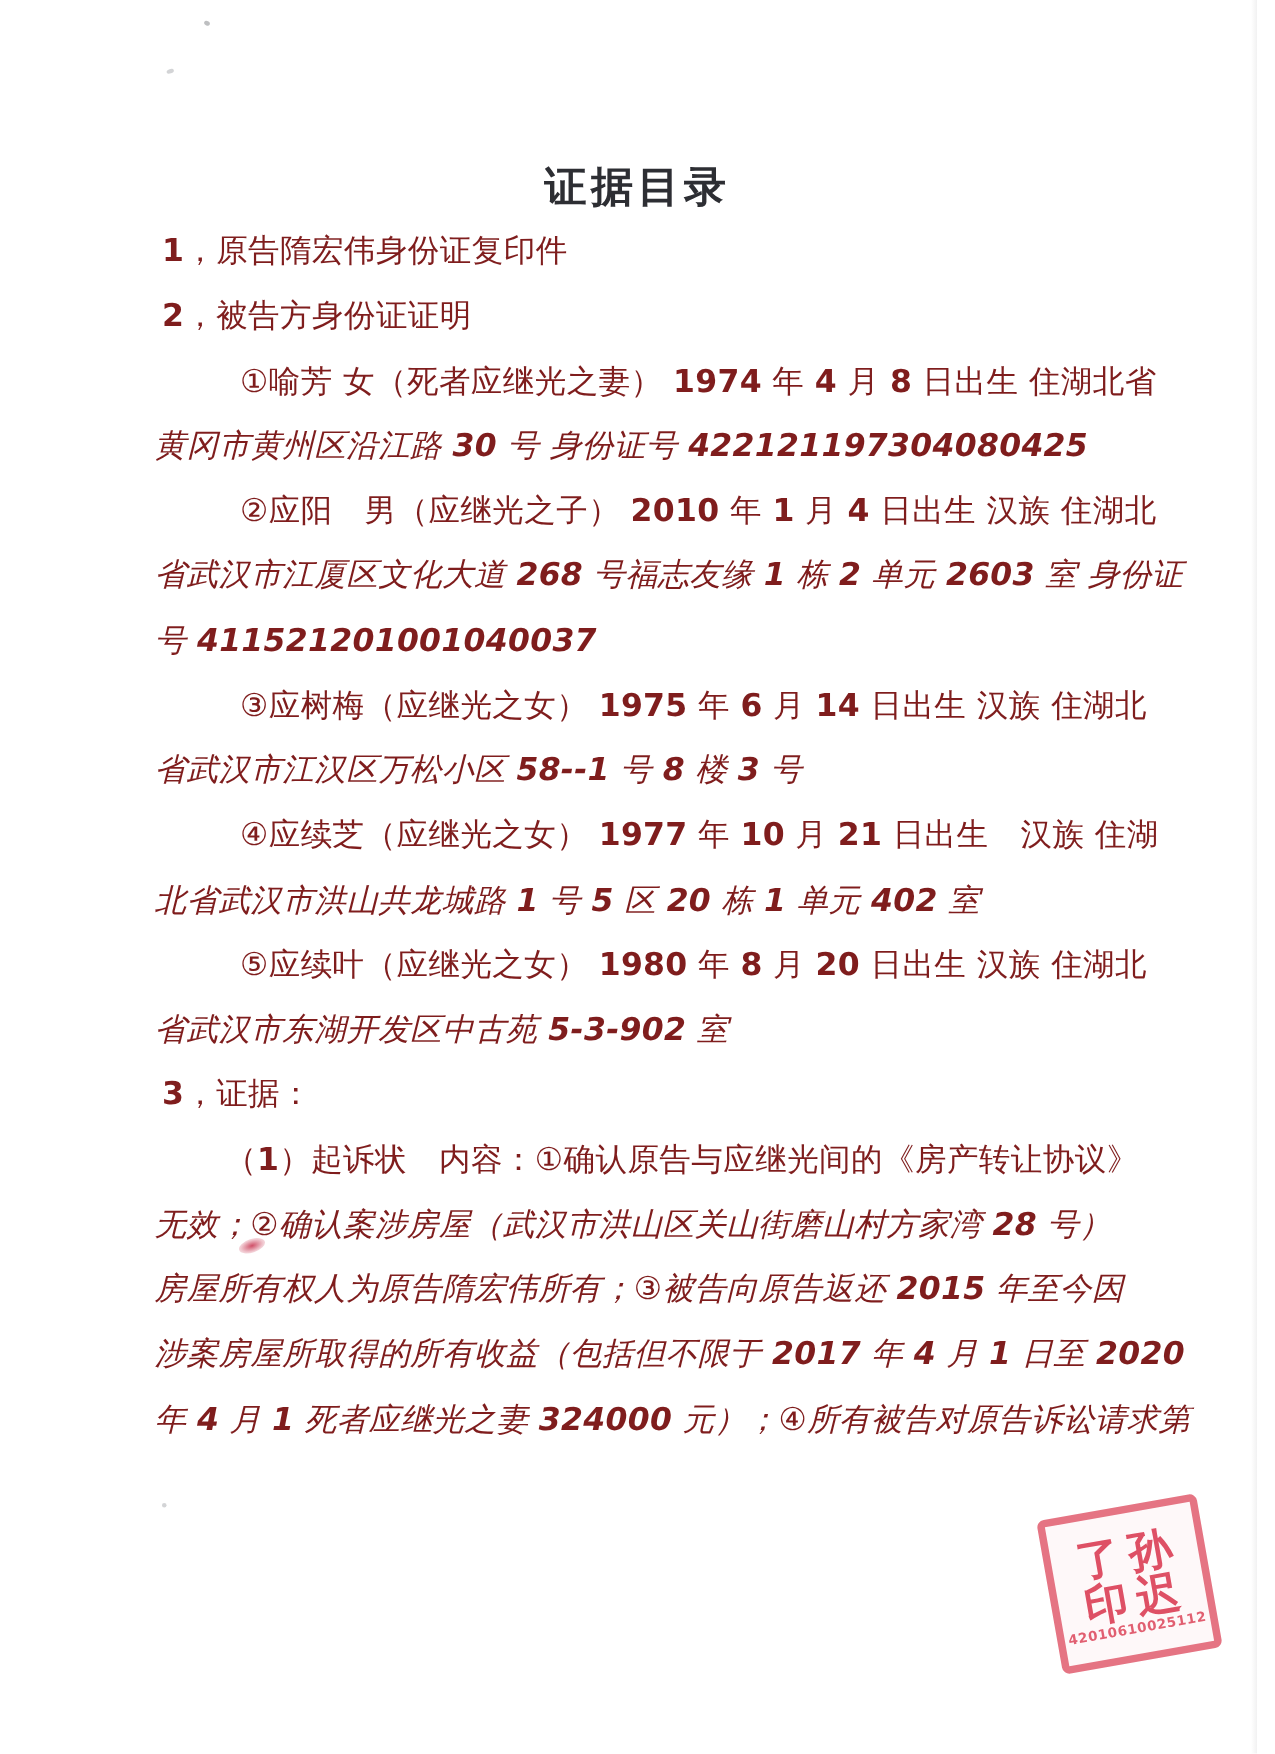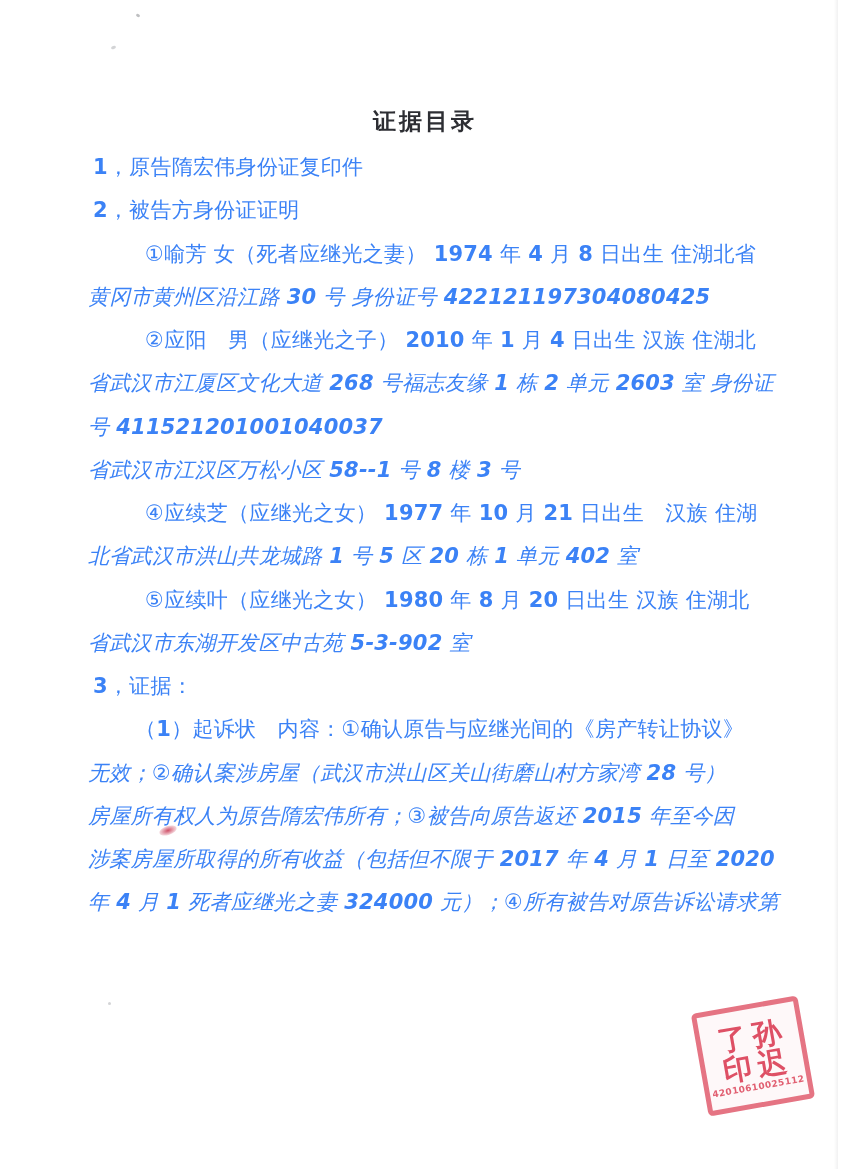--- a/index.html
+++ b/index.html
@@ -15,27 +15,27 @@
     background: #ffffff;
   }
   
   .edge-shadow {
     position: absolute; top: 0; bottom: 0; right: 12px; width: 4px;
     background: linear-gradient(90deg, rgba(0,0,0,0) , rgba(120,120,125,0.10));
   }
   .page-title {
     position: absolute; top: 106px; left: 0; right: 0;
     text-align: center;
-    font-size: 23px; font-weight: 700;
+    font-size: 28px; font-weight: 700;
     letter-spacing: 3px;
     color: #2d2e33;
   }
   .doc-lines {
-    position: absolute; left: 88px; top: 146px; width: 660px;
-    color: #3b82f6;
+    position: absolute; left: 103px; top: 146px; width: 660px;
+    color: #7f1d1d;
     font-size: 21px;
     letter-spacing: 0.3px;
   }
   .line {
     height: 43.25px;
     line-height: 43.25px;
     white-space: nowrap;
   }
   .indent-0 { padding-left: 0; font-style: italic; }
   .indent-1 { padding-left: 5px; }
@@ -99,20 +99,21 @@
   <div class="page-title">证据目录</div>
 
   <div class="doc-lines">
       <div class="line indent-1"><span class="num lead-num">1</span><span>，原告隋宏伟身份证复印件</span></div>
       <div class="line indent-1"><span class="num lead-num">2</span><span>，被告方身份证证明</span></div>
       <div class="line indent-2"><span>①喻芳 女（死者应继光之妻） </span><span class="num">1974</span><span> 年 </span><span class="num">4</span><span> 月 </span><span class="num">8</span><span> 日出生 住湖北省</span></div>
       <div class="line indent-0"><span>黄冈市黄州区沿江路 </span><span class="num">30</span><span> 号 身份证号 </span><span class="num">422121197304080425</span></div>
       <div class="line indent-2"><span>②应阳　男（应继光之子） </span><span class="num">2010</span><span> 年 </span><span class="num">1</span><span> 月 </span><span class="num">4</span><span> 日出生 汉族 住湖北</span></div>
       <div class="line indent-0"><span>省武汉市江厦区文化大道 </span><span class="num">268</span><span> 号福志友缘 </span><span class="num">1</span><span> 栋 </span><span class="num">2</span><span> 单元 </span><span class="num">2603</span><span> 室 身份证</span></div>
       <div class="line indent-0"><span>号 </span><span class="num">411521201001040037</span></div>
+      <div class="line indent-2"><span>③应树梅（应继光之女） </span><span class="num">1975</span><span> 年 </span><span class="num">6</span><span> 月 </span><span class="num">14</span><span> 日出生 汉族 住湖北</span></div>
       <div class="line indent-0"><span>省武汉市江汉区万松小区 </span><span class="num">58--1</span><span> 号 </span><span class="num">8</span><span> 楼 </span><span class="num">3</span><span> 号</span></div>
       <div class="line indent-2"><span>④应续芝（应继光之女） </span><span class="num">1977</span><span> 年 </span><span class="num">10</span><span> 月 </span><span class="num">21</span><span> 日出生　汉族 住湖</span></div>
       <div class="line indent-0"><span>北省武汉市洪山共龙城路 </span><span class="num">1</span><span> 号 </span><span class="num">5</span><span> 区 </span><span class="num">20</span><span> 栋 </span><span class="num">1</span><span> 单元 </span><span class="num">402</span><span> 室</span></div>
       <div class="line indent-2"><span>⑤应续叶（应继光之女） </span><span class="num">1980</span><span> 年 </span><span class="num">8</span><span> 月 </span><span class="num">20</span><span> 日出生 汉族 住湖北</span></div>
       <div class="line indent-0"><span>省武汉市东湖开发区中古苑 </span><span class="num">5-3-902</span><span> 室</span></div>
       <div class="line indent-1"><span class="num lead-num">3</span><span>，证据：</span></div>
       <div class="line indent-3"><span>（</span><span class="num">1</span><span>）起诉状　内容：①确认原告与应继光间的《房产转让协议》</span></div>
       <div class="line indent-0"><span>无效；②确认案涉房屋（武汉市洪山区关山街磨山村方家湾 </span><span class="num">28</span><span> 号）</span></div>
       <div class="line indent-0"><span>房屋所有权人为原告隋宏伟所有；③被告向原告返还 </span><span class="num">2015</span><span> 年至今因</span></div>
       <div class="line indent-0"><span>涉案房屋所取得的所有收益（包括但不限于 </span><span class="num">2017</span><span> 年 </span><span class="num">4</span><span> 月 </span><span class="num">1</span><span> 日至 </span><span class="num">2020</span></div>

